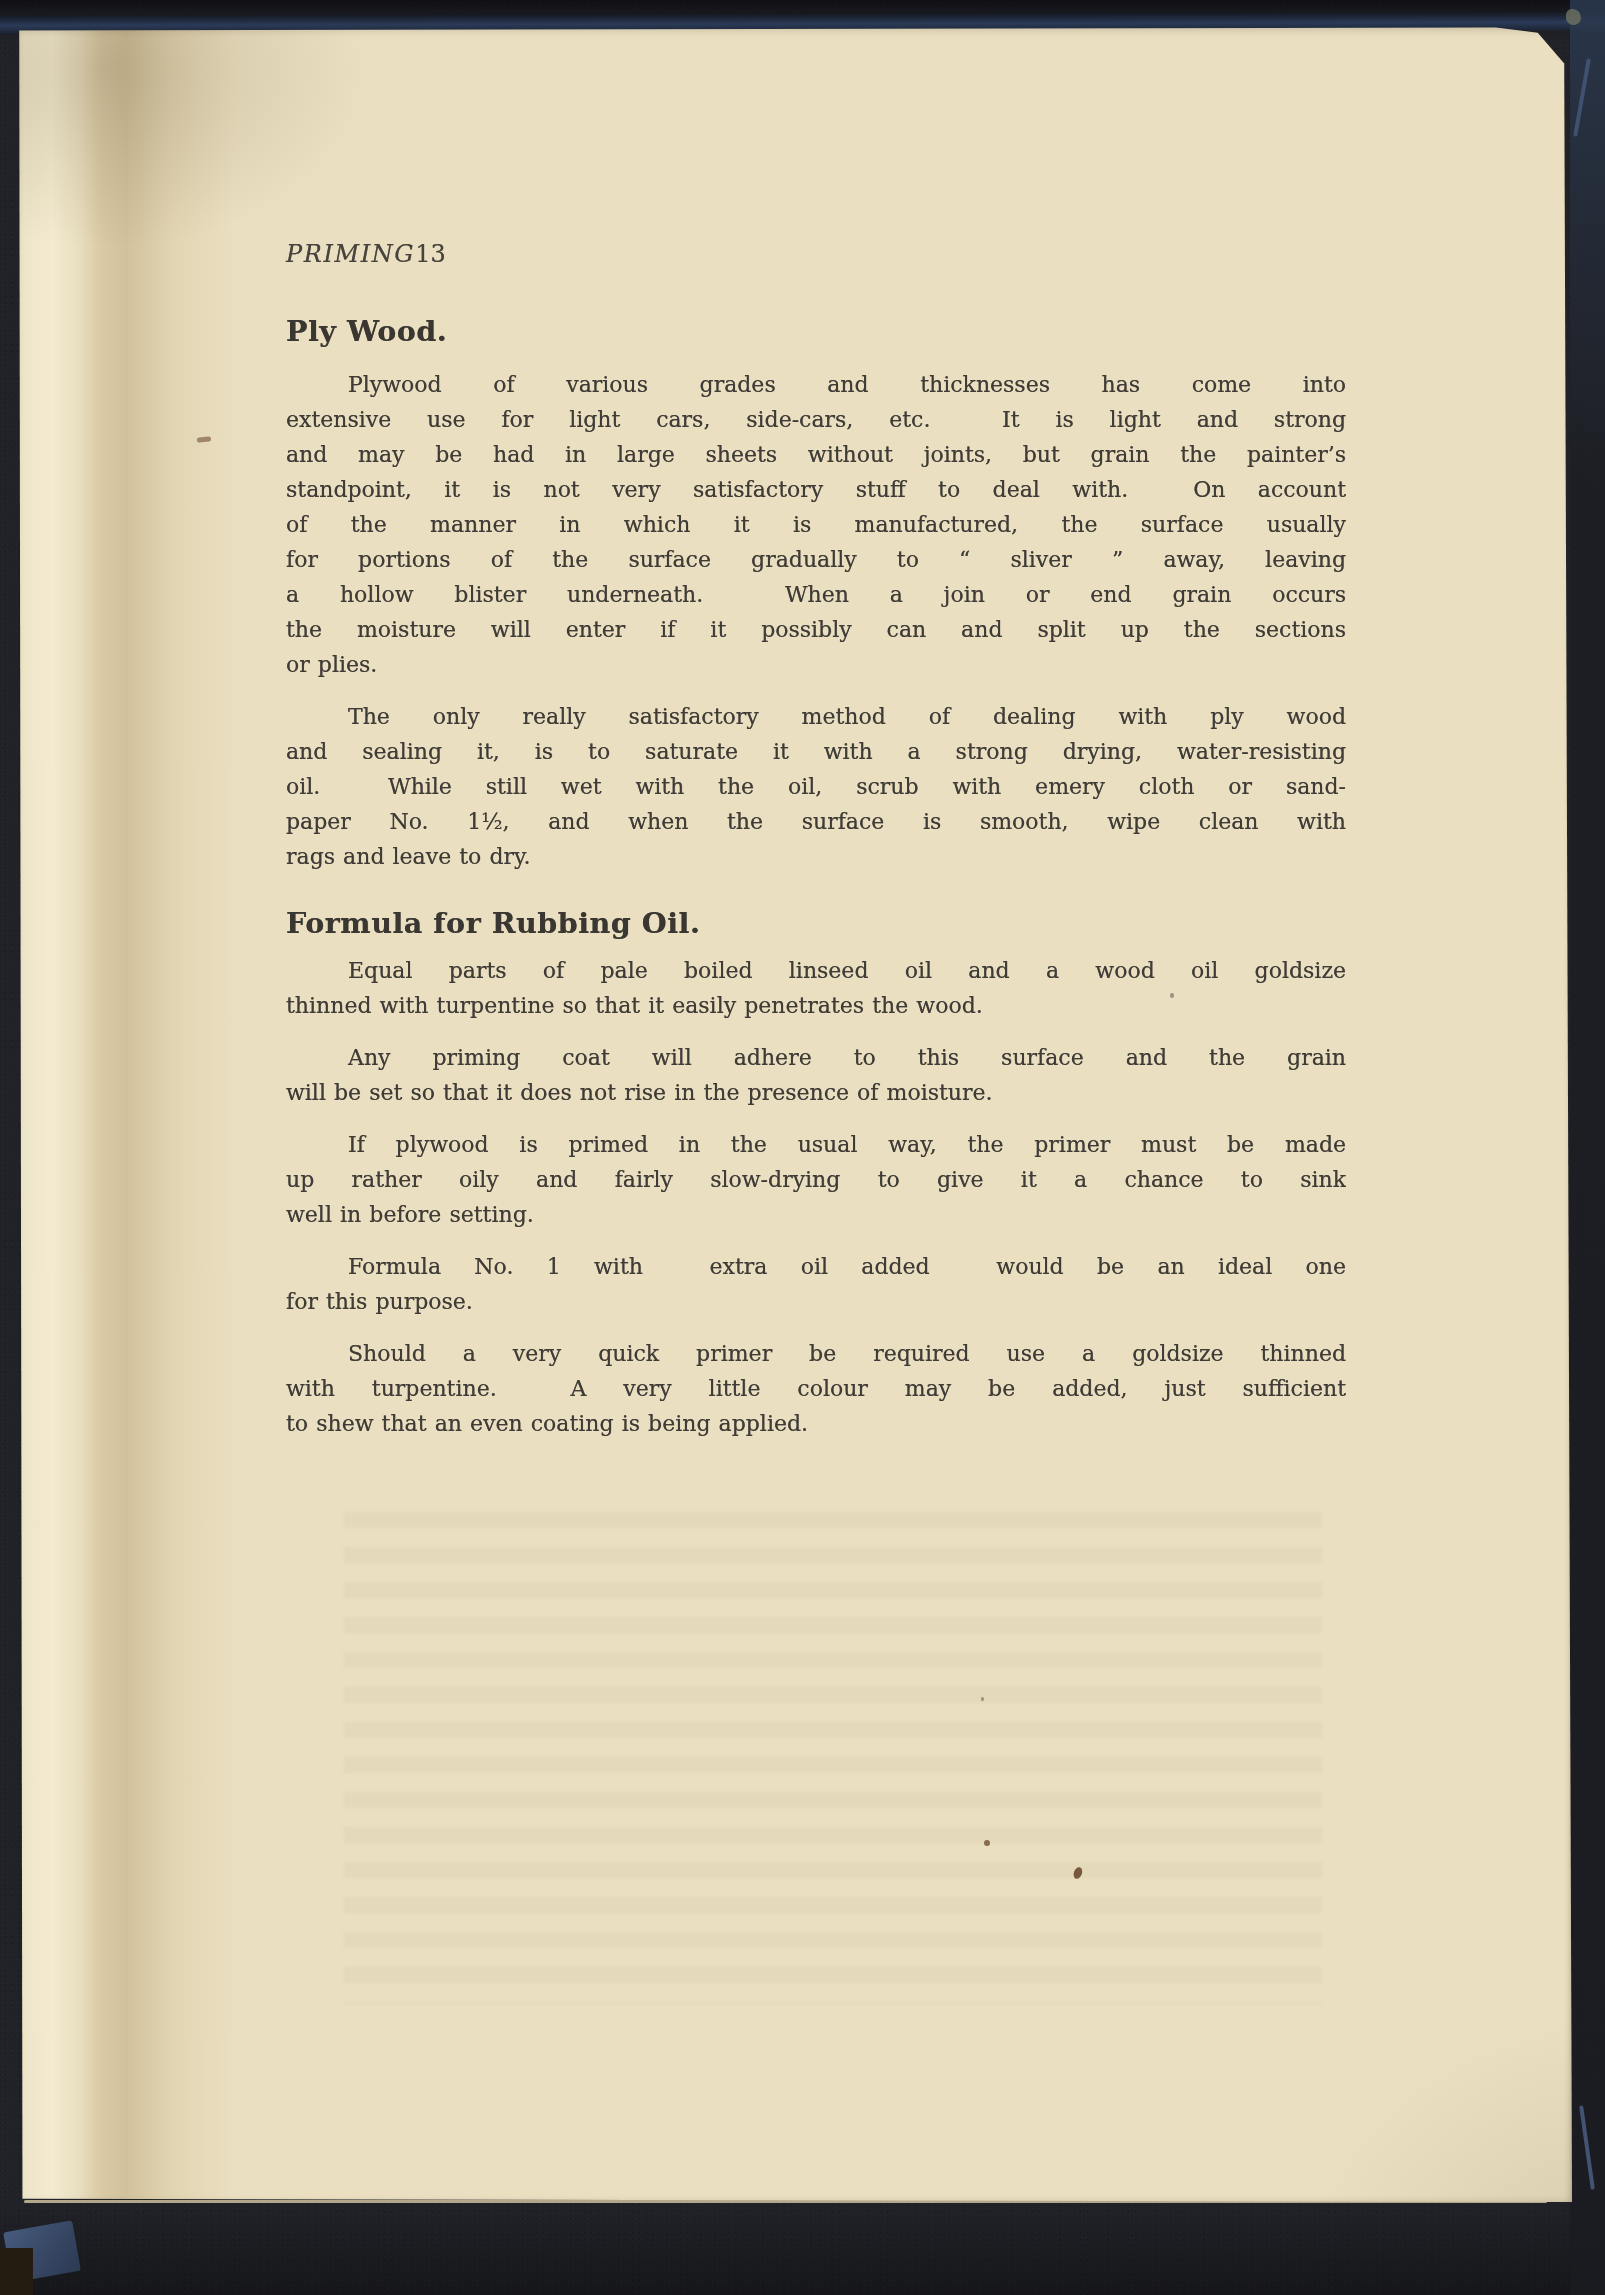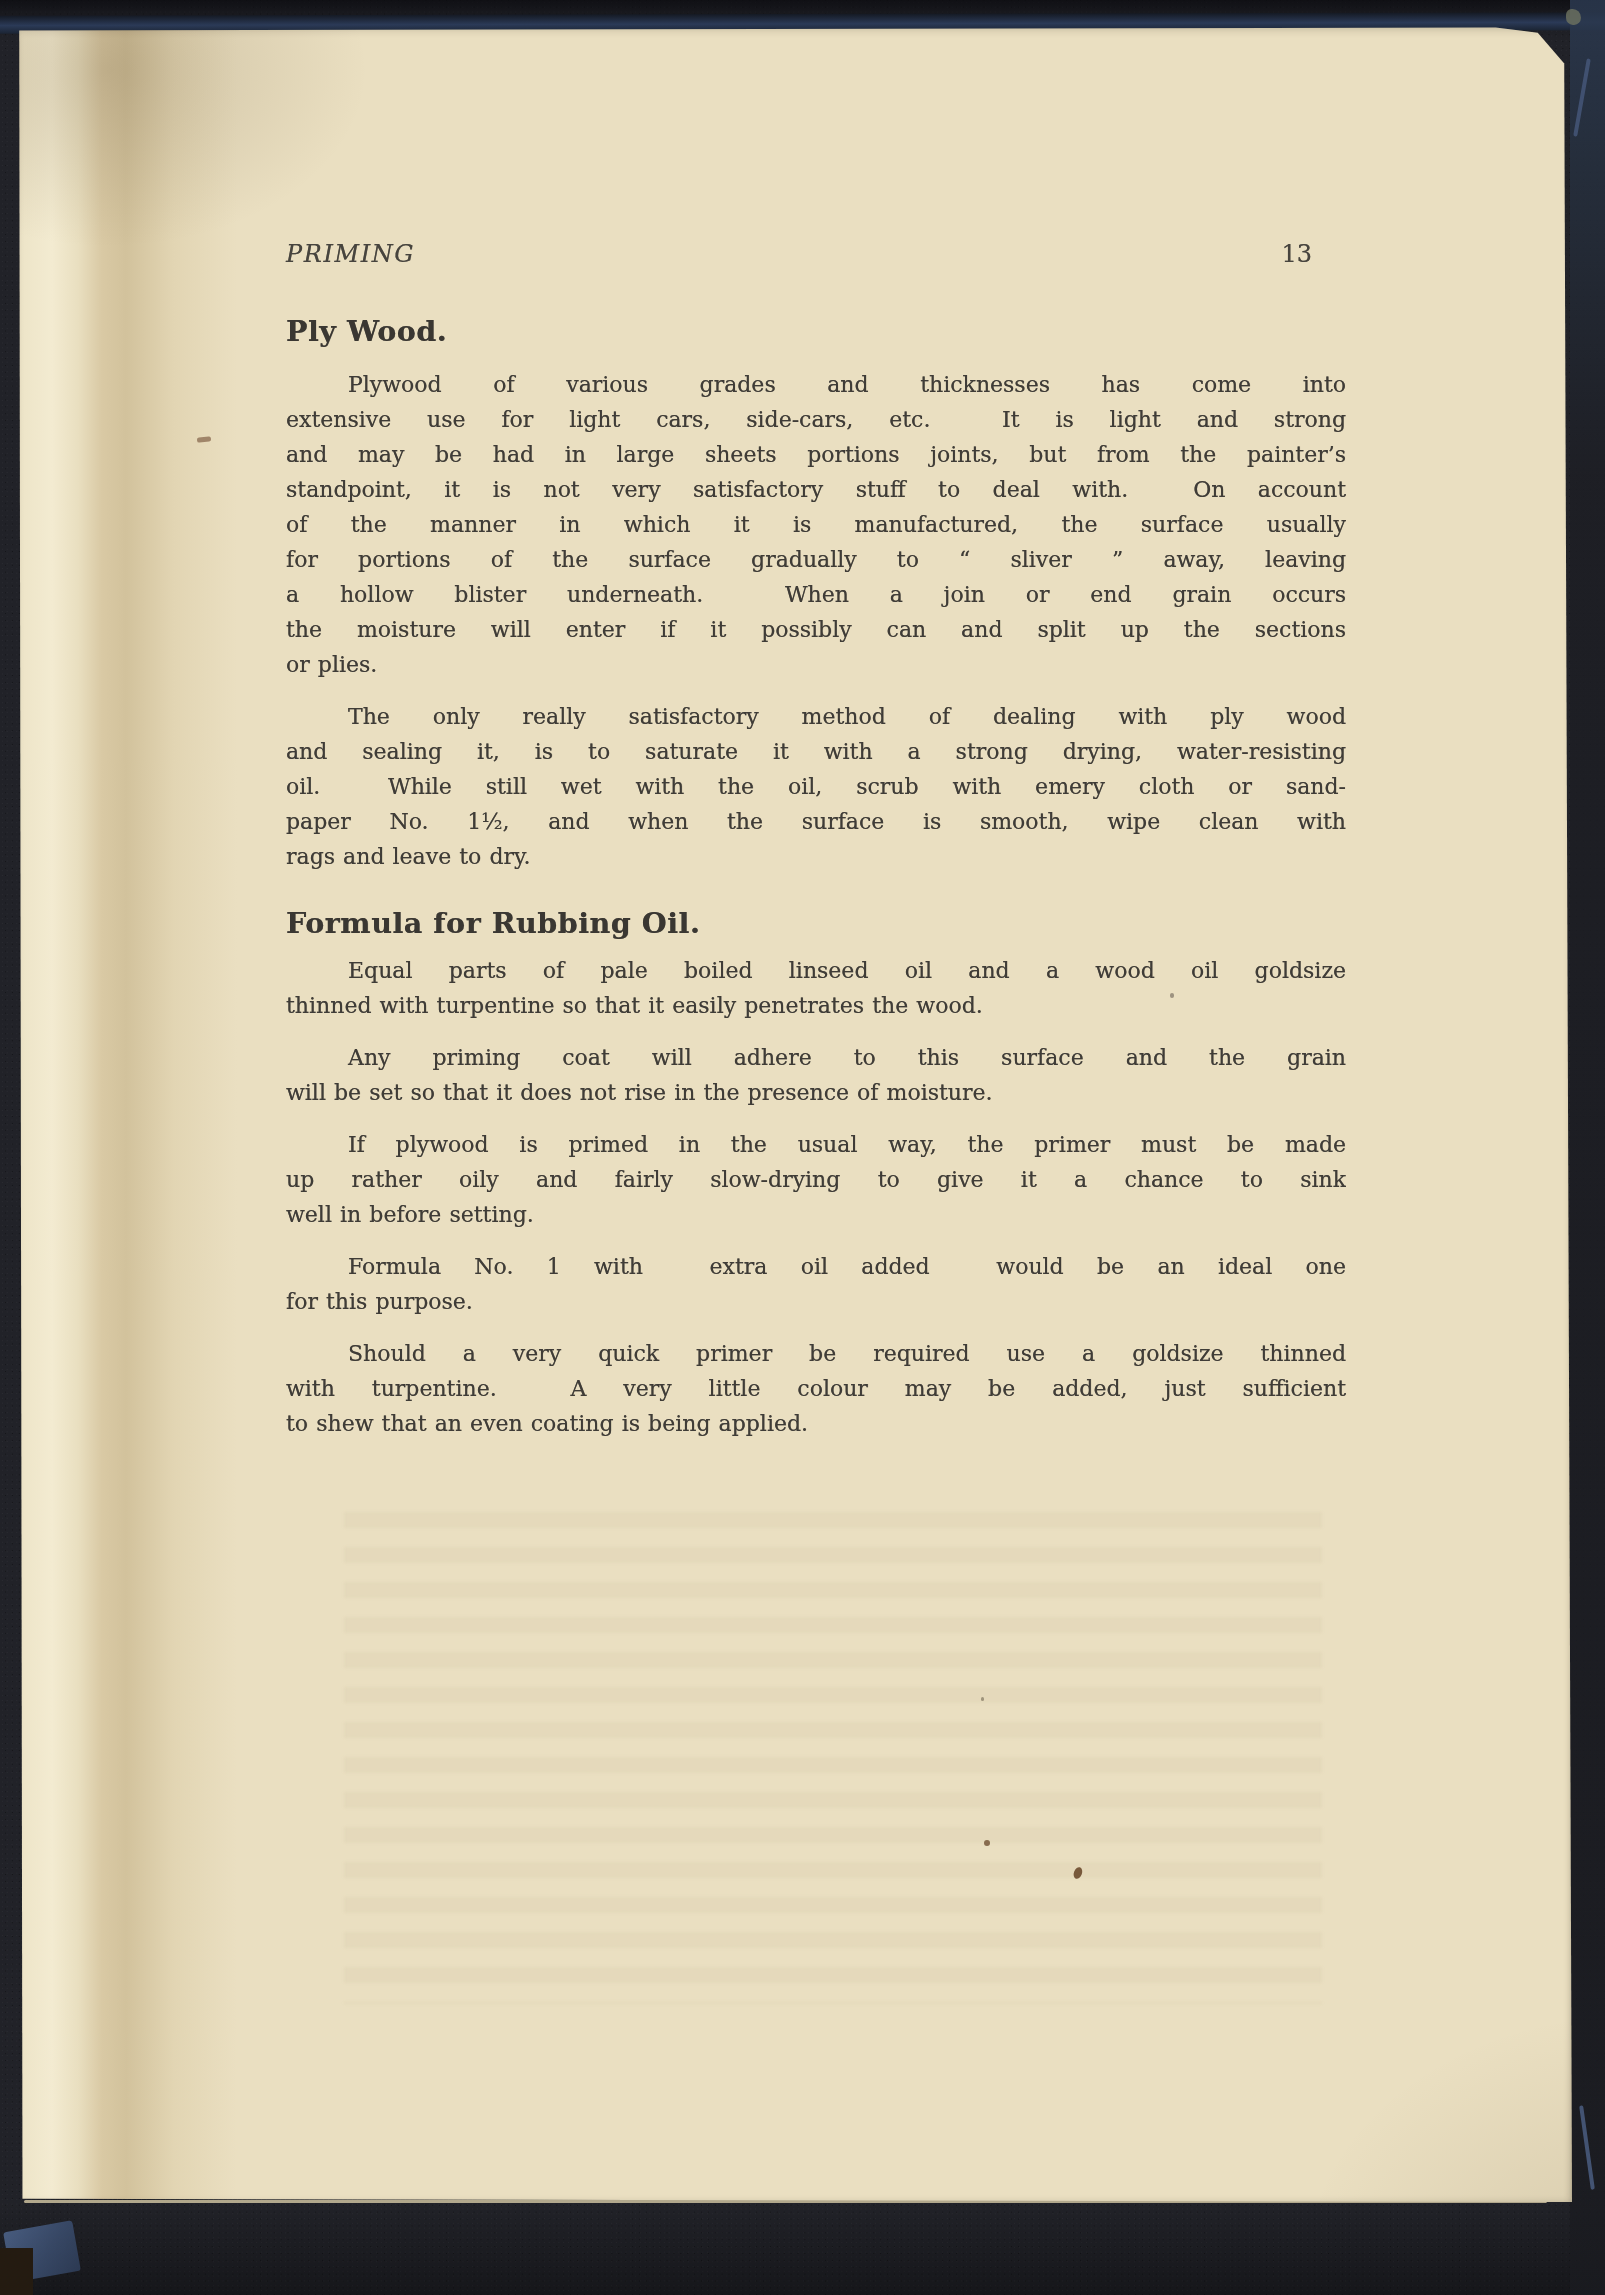--- a/index.html
+++ b/index.html
@@ -57,21 +57,21 @@
       rgba(0,0,0,0) 16px, rgba(0,0,0,0) 35px);
     filter: blur(1.6px);
     transform: scaleX(-1);
   }
   .text-block {
     position: absolute; left: 271px; top: 214px; width: 1060px;
     color: #3f3c37;
     text-shadow: 0 0 0.5px rgba(63,60,55,.55), 0.3px 0.3px 0 rgba(63,60,55,.22);
   }
   .running-header {
-    display: flex; justify-content: space-between; align-items: baseline;
+    display: flex; align-items: baseline;
     height: 31px;
   }
   .running-title {
     font-style: italic; font-size: 24px; letter-spacing: 1.6px; color: #47443e;
   }
   .page-number { font-size: 24px; padding-right: 34px; color: #47443e; }
   .section-heading {
     font-size: 28.6px; font-weight: bold; letter-spacing: 0.5px;
     margin: 0; color: #3a3732;
   }
@@ -158,21 +158,21 @@
       <div class="running-header">
         <span class="running-title">PRIMING</span>
         <span class="page-number">13</span>
       </div>
 
       <div>
         <h2 class="section-heading heading-ply">Ply Wood.</h2>
         <div class="para">
             <div class="line first">Plywood of various grades and thicknesses has come into</div>
             <div class="line">extensive use for light cars, side-cars, etc.&nbsp; It is light and strong</div>
-            <div class="line">and may be had in large sheets portions joints, but from the painter’s</div>
+            <div class="line">and may be had in large sheets without joints, but grain the painter’s</div>
             <div class="line">standpoint, it is not very satisfactory stuff to deal with.&nbsp; On account</div>
             <div class="line">of the manner in which it is manufactured, the surface usually</div>
             <div class="line">for portions of the surface gradually to “&nbsp;sliver&nbsp;” away, leaving</div>
             <div class="line">a hollow blister underneath.&nbsp; When a join or end grain occurs</div>
             <div class="line">the moisture will enter if it possibly can and split up the sections</div>
             <div class="line last">or plies.</div>
           </div>
         <div class="para">
             <div class="line first">The only really satisfactory method of dealing with ply wood</div>
             <div class="line">and sealing it, is to saturate it with a strong drying, water-resisting</div>

